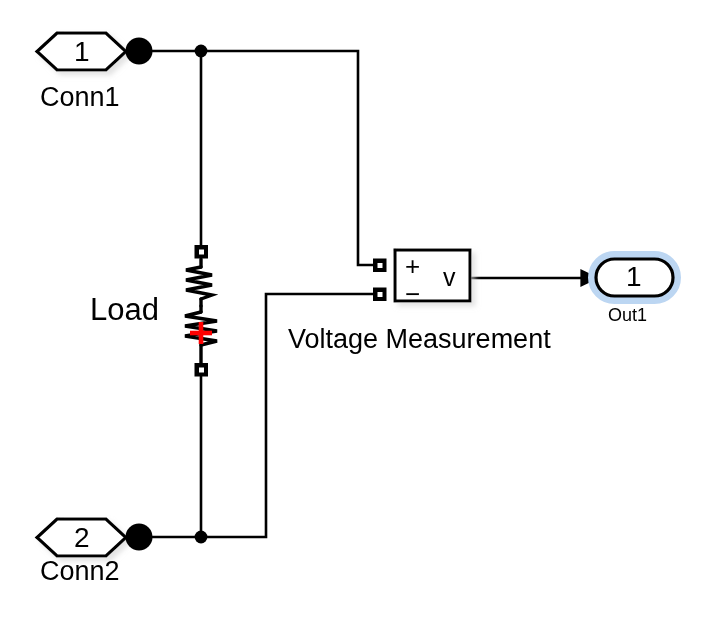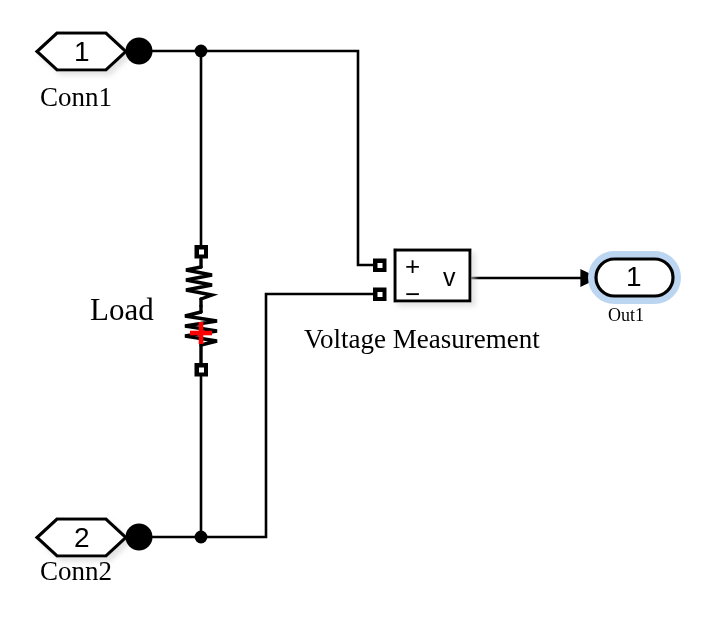--- a/index.html
+++ b/index.html
@@ -20,30 +20,30 @@
   }
   #diagram-svg {
     position: absolute;
     left: 0;
     top: 0;
     width: 720px;
     height: 622px;
   }
   .blk-label {
     position: absolute;
-    font-family: Liberation Serif, serif;
+    font-family: Liberation Sans, sans-serif;
     color: #000000;
     white-space: nowrap;
     line-height: 1;
     -webkit-font-smoothing: antialiased;
   }
   .lbl-conn1 { left: 40px;  top: 84px;  font-size: 27px; }
   .lbl-conn2 { left: 40px;  top: 558px; font-size: 27px; text-align: center; }
   .lbl-load  { left: 90px;  top: 294px; font-size: 31px; }
-  .lbl-vm    { left: 304px; top: 326px; font-size: 27px; text-align: right; }
+  .lbl-vm    { left: 288px; top: 326px; font-size: 27px; text-align: right; }
   .lbl-out1  { left: 608px; top: 306px; font-size: 18px; }
   .port-num {
     position: absolute;
     font-family: "Liberation Sans", sans-serif;
     color: #000000;
     font-size: 28px;
     line-height: 1;
     white-space: nowrap;
   }
   .num-conn1 { left: 74px;  top: 38px; }

